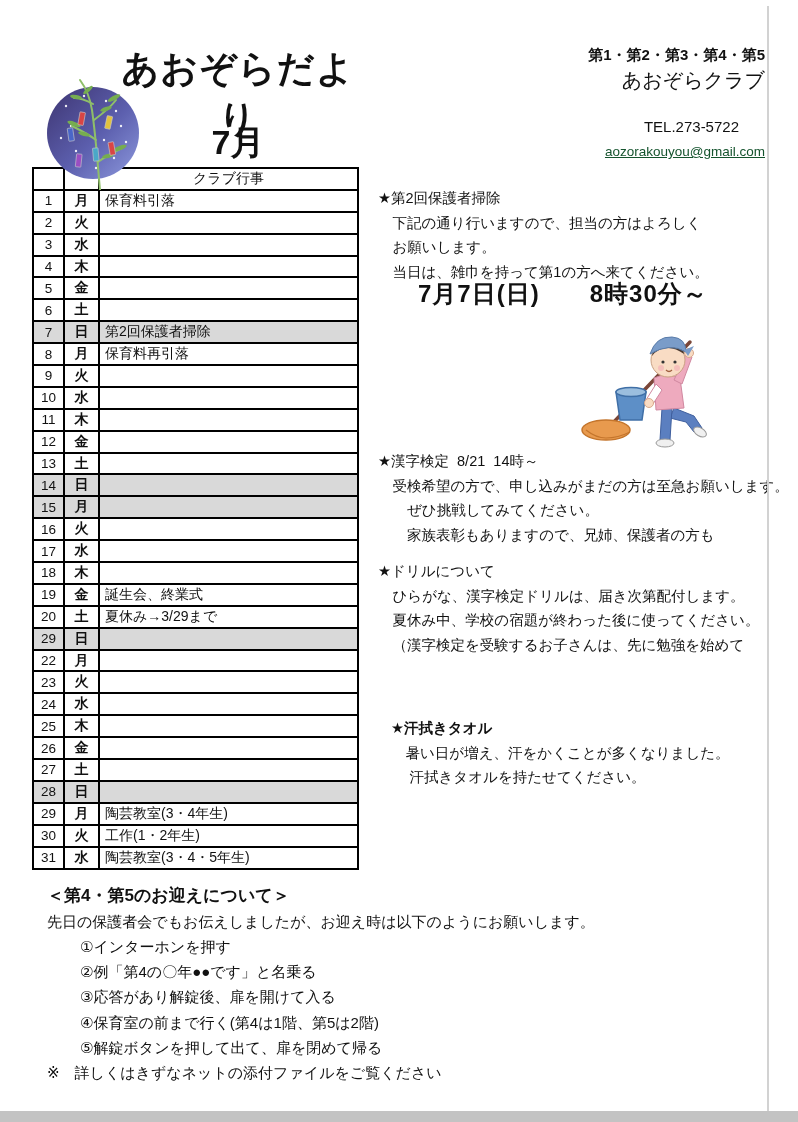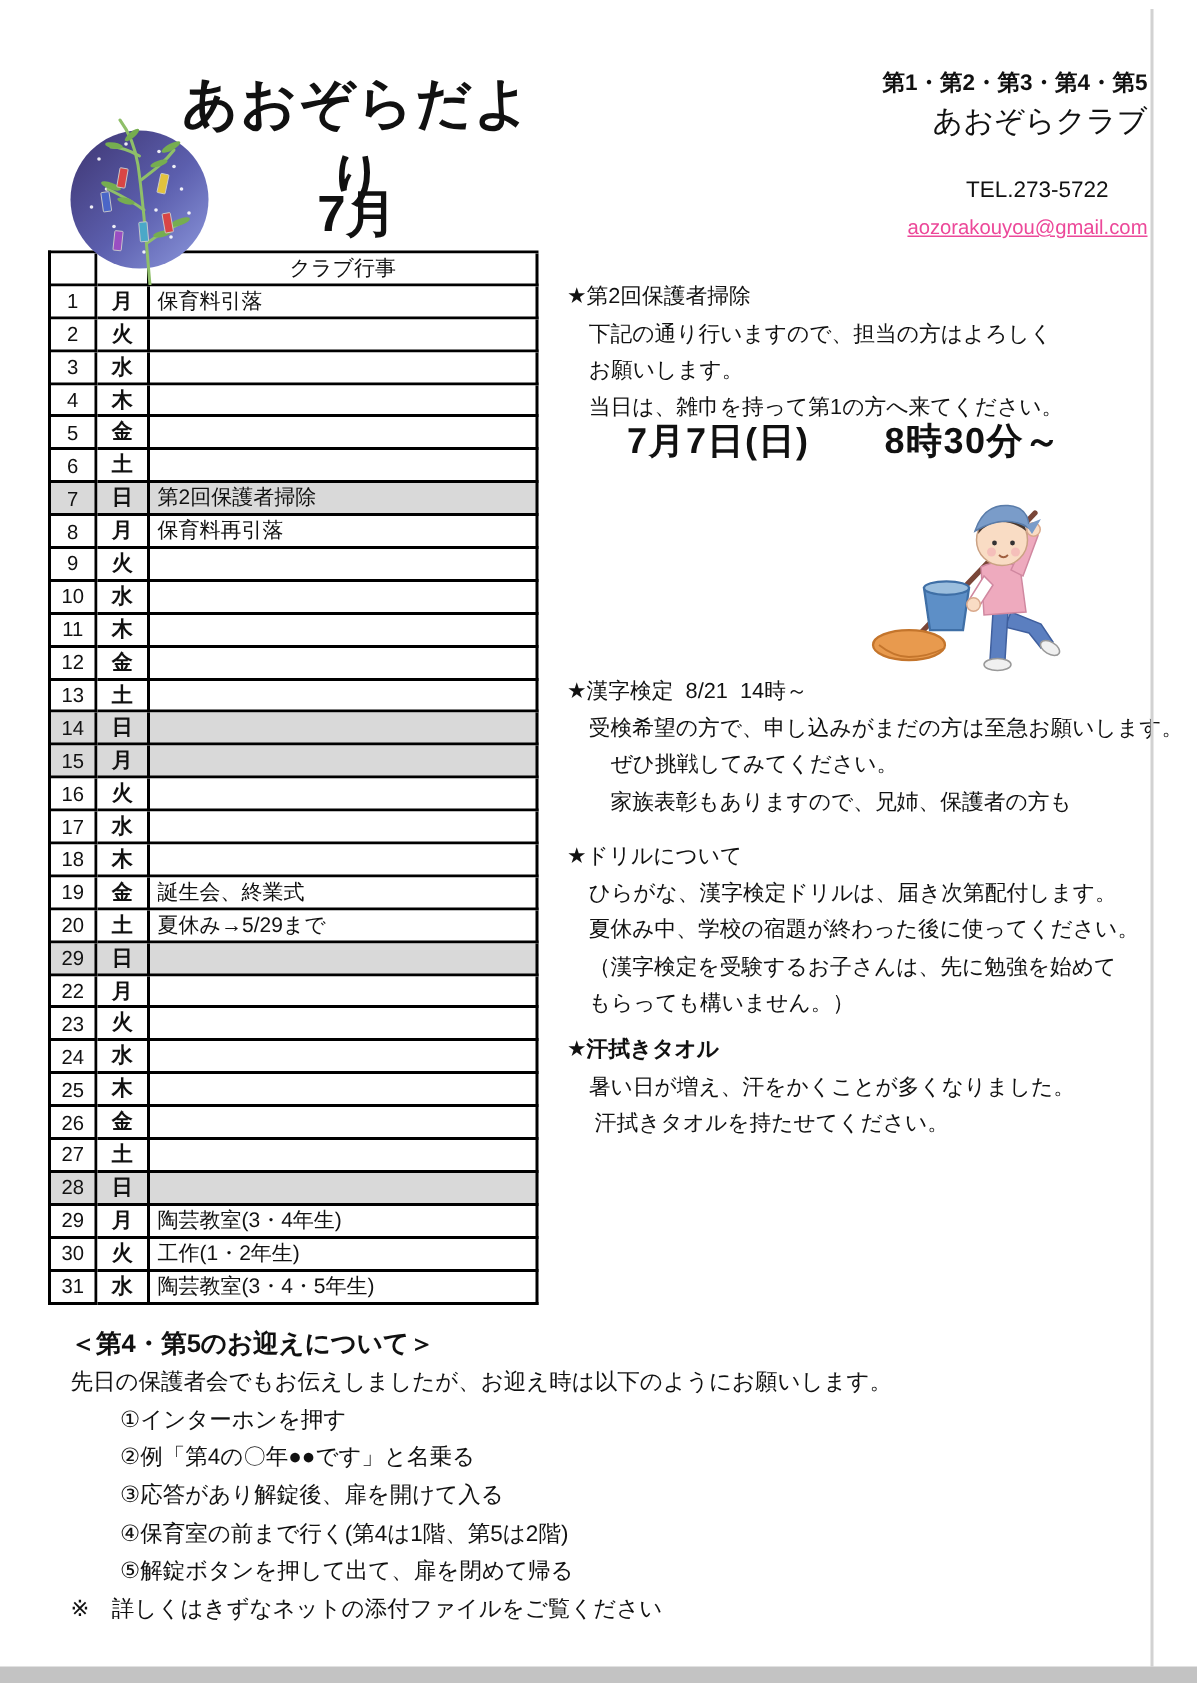--- a/index.html
+++ b/index.html
@@ -36,21 +36,21 @@
   .c-ev  { justify-content:flex-start; padding-left:5px; white-space:pre; }
   .hdr-label { justify-content:center; padding-left:0; }
 
   
   .sec { position:absolute; left:378px; font-size:14.5px; line-height:24.5px; }
   .notice-line { white-space:pre; }
   .notice-line.bold { font-weight:bold; }
   #sec0 { top:186px; }
   #sec1 { top:449px; }
   #sec2 { top:559px; }
-  #sec3 { top:688px; }
+  #sec3 { top:716px;margin-left:13px; }
   .big-date { position:absolute; left:418px; top:278px; font-size:24px; font-weight:bold;
               letter-spacing:1px; white-space:pre; }
   .cleaning-img { position:absolute; left:570px; top:328px; pointer-events:none; }
 
   
   .pickup { position:absolute; left:47px; top:883px; width:712px; }
   .pickup-title { font-size:17px; font-weight:bold; line-height:26px; }
   .pickup-intro { font-size:15px; line-height:25px; }
   .pickup-step  { font-size:15px; line-height:25.2px; padding-left:33px; white-space:pre; }
   .pickup-note  { font-size:15px; line-height:25px; white-space:pre; }
@@ -110,21 +110,21 @@
       <rect x="63" y="66" width="5.5" height="13" rx="0.6" fill="#d94545" transform="rotate(-10 66 72)"></rect>
       <rect x="30" y="78" width="5.5" height="13" rx="0.6" fill="#9a4ec2" transform="rotate(6 33 84)"></rect>
       <rect x="47" y="72" width="5.5" height="13" rx="0.6" fill="#4aa8c8" transform="rotate(-5 50 78)"></rect>
     </g>
   </svg>
 
   <div class="head-right">
     <div class="clubs-line">第1・第2・第3・第4・第5</div>
     <div class="club-name">あおぞらクラブ</div>
     <div class="tel">TEL.273-5722</div>
-    <a class="email" style="color: #ec4899;">aozorakouyou@gmail.com</a>
+    <a class="email" style="color: #14532d;">aozorakouyou@gmail.com</a>
   </div>
 
   <div class="calendar">
     <div class="cell c-day"></div>
     <div class="cell c-wd"></div>
     <div class="cell c-ev hdr-label">クラブ行事</div>
   <div class="cell c-day">1</div>
       <div class="cell c-wd">月</div>
       <div class="cell c-ev">保育料引落</div>
       <div class="cell c-day">2</div>
@@ -176,21 +176,21 @@
       <div class="cell c-wd">水</div>
       <div class="cell c-ev"></div>
       <div class="cell c-day">18</div>
       <div class="cell c-wd">木</div>
       <div class="cell c-ev"></div>
       <div class="cell c-day">19</div>
       <div class="cell c-wd">金</div>
       <div class="cell c-ev">誕生会、終業式</div>
       <div class="cell c-day">20</div>
       <div class="cell c-wd">土</div>
-      <div class="cell c-ev">夏休み→5/29まで</div>
+      <div class="cell c-ev">夏休み→3/29まで</div>
       <div class="cell c-day" style="background: rgb(217, 217, 217);">29</div>
       <div class="cell c-wd" style="background: rgb(217, 217, 217);">日</div>
       <div class="cell c-ev" style="background: rgb(217, 217, 217);"></div>
       <div class="cell c-day">22</div>
       <div class="cell c-wd">月</div>
       <div class="cell c-ev"></div>
       <div class="cell c-day">23</div>
       <div class="cell c-wd">火</div>
       <div class="cell c-ev"></div>
       <div class="cell c-day">24</div>
@@ -257,21 +257,20 @@
       <div class="notice-line">★漢字検定  8/21  14時～</div>
       <div class="notice-line">　受検希望の方で、申し込みがまだの方は至急お願いします。</div>
       <div class="notice-line">　　ぜひ挑戦してみてください。</div>
       <div class="notice-line">　　家族表彰もありますので、兄姉、保護者の方も</div>
     </div>
   <div class="sec" id="sec2">
       <div class="notice-line">★ドリルについて</div>
       <div class="notice-line">　ひらがな、漢字検定ドリルは、届き次第配付します。</div>
       <div class="notice-line">　夏休み中、学校の宿題が終わった後に使ってください。</div>
       <div class="notice-line">　（漢字検定を受験するお子さんは、先に勉強を始めて</div>
-      <div class="notice-line">　もらっても構いません。）</div>
     </div>
   <div class="sec" id="sec3">
       <div class="notice-line bold">★汗拭きタオル</div>
       <div class="notice-line">　暑い日が増え、汗をかくことが多くなりました。</div>
       <div class="notice-line">　 汗拭きタオルを持たせてください。</div>
     </div>
 
   <div class="pickup">
     <div class="pickup-title">＜第4・第5のお迎えについて＞</div>
     <div class="pickup-intro">先日の保護者会でもお伝えしましたが、お迎え時は以下のようにお願いします。</div>

